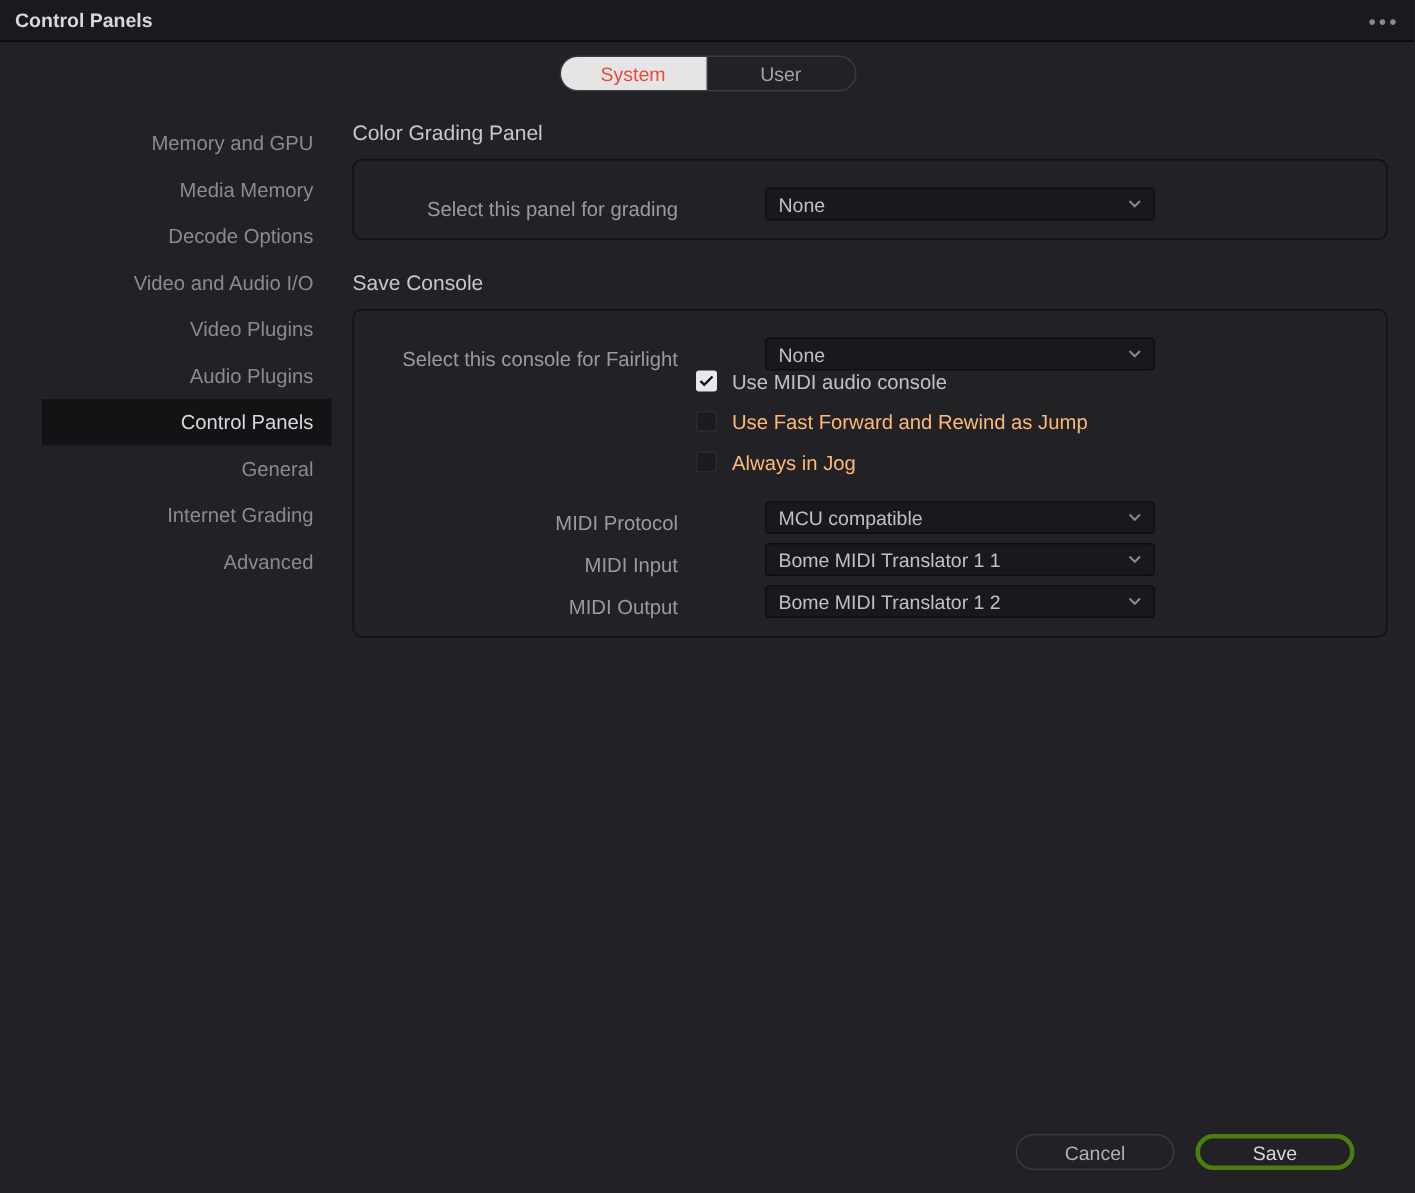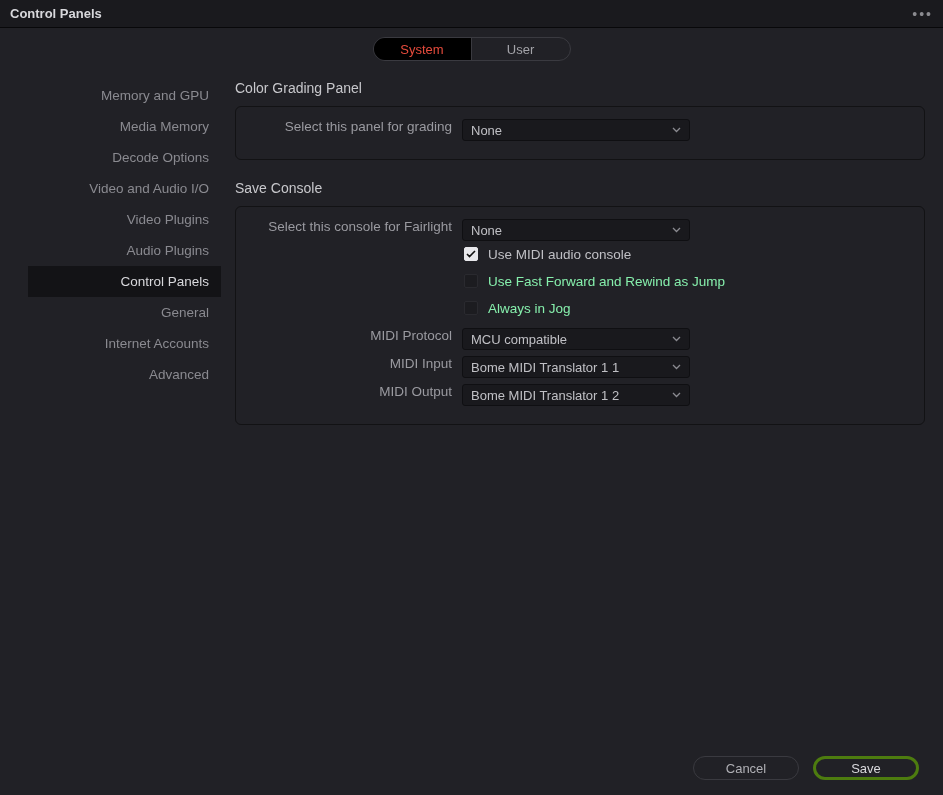--- a/index.html
+++ b/index.html
@@ -49,21 +49,21 @@
     width: 98px;
     display: flex;
     align-items: center;
     justify-content: center;
     font-size: 13px;
     color: #a3a3a8;
     cursor: pointer;
     background: transparent;
   }
   .tab-btn.active {
-    background: #000000;
+    background: #e5e5e5;
     color: #e64b3c;
   }
   .tab-btn:first-child { border-right: 1px solid #3a3a40; }
   .content-area {
     flex: 1;
     display: flex;
     padding-bottom: 54px;
   }
   .sidebar {
     width: 221px;
@@ -96,37 +96,38 @@
   }
   .panel {
     border: 1px solid #121214;
     border-radius: 6px;
     background: #212126;
     padding: 12px 16px 12px 0;
     margin-bottom: 20px;
   }
   .form-row {
     display: flex;
-    align-items: flex-start;
+    align-items: flex-end;
     height: 28px;
+    gap: 48px;
   }
   .form-label {
     width: 226px;
     text-align: right;
     padding-right: 10px;
     font-size: 13.5px;
     color: #9a9aa0;
   }
   .form-control-area {
     flex: 1;
     display: flex;
     align-items: center;
   }
   .select {
-    width: 228px;
+    width: 260px;
     height: 22px;
     background: #19191d;
     border: 1px solid #0f0f12;
     border-radius: 3px;
     display: flex;
     align-items: center;
     justify-content: space-between;
     padding: 0 8px;
     color: #c0c0c5;
     font-size: 13px;
@@ -167,27 +168,27 @@
     border-color: #2a2a2f;
     background: #1c1c20;
     cursor: default;
   }
   .check-label {
     margin-left: 10px;
     font-size: 13.5px;
     color: #c0c0c5;
   }
   .check-label.disabled {
-    color: #86efac;
+    color: #fdba74;
   }
   .footer {
     position: absolute;
     bottom: 0;
     left: 0;
-    right: 0;
+    right: 16px;
     height: 54px;
     display: flex;
     align-items: center;
     justify-content: flex-end;
     padding-right: 24px;
     gap: 14px;
     background: #212126;
   }
   .btn {
     width: 106px;
@@ -227,21 +228,21 @@
 <div class="content-area">
   <div class="sidebar">
     <div class="sidebar-item">Memory and GPU</div>
     <div class="sidebar-item">Media Memory</div>
     <div class="sidebar-item">Decode Options</div>
     <div class="sidebar-item">Video and Audio I/O</div>
     <div class="sidebar-item">Video Plugins</div>
     <div class="sidebar-item">Audio Plugins</div>
     <div class="sidebar-item active">Control Panels</div>
     <div class="sidebar-item">General</div>
-    <div class="sidebar-item">Internet Accounts</div>
+    <div class="sidebar-item">Internet Grading</div>
     <div class="sidebar-item">Advanced</div>
   </div>
 
   <div class="main">
 
     <div class="section-title">Color Grading Panel</div>
     <div class="panel">
       <div class="form-row">
         <div class="form-label">Select this panel for grading</div>
         <div class="form-control-area">

